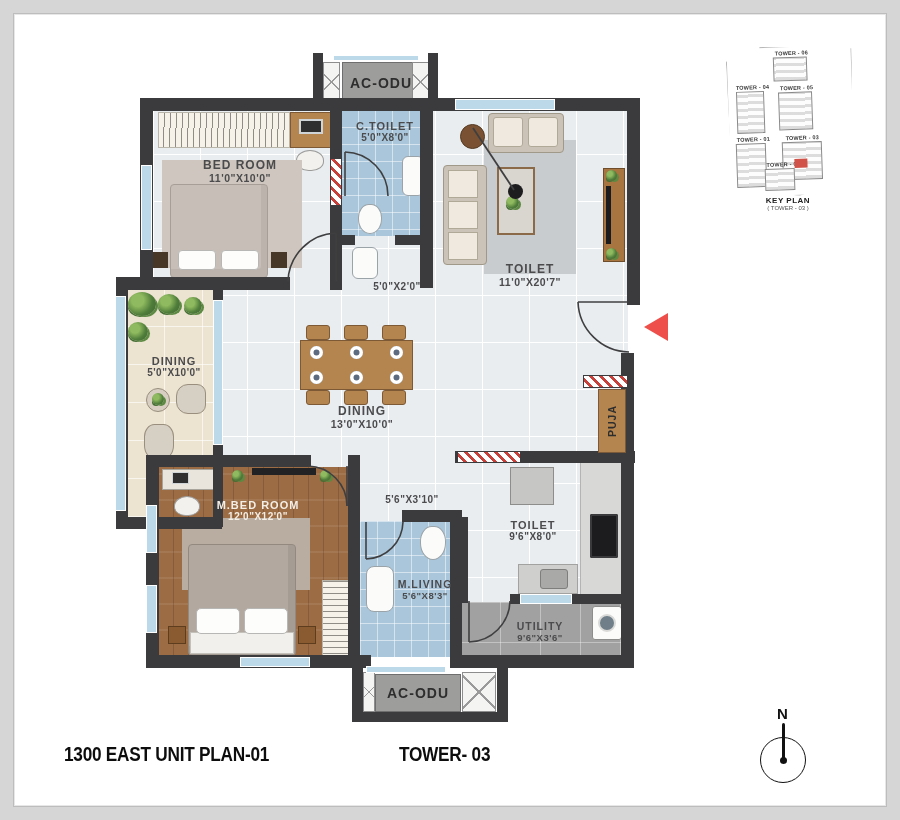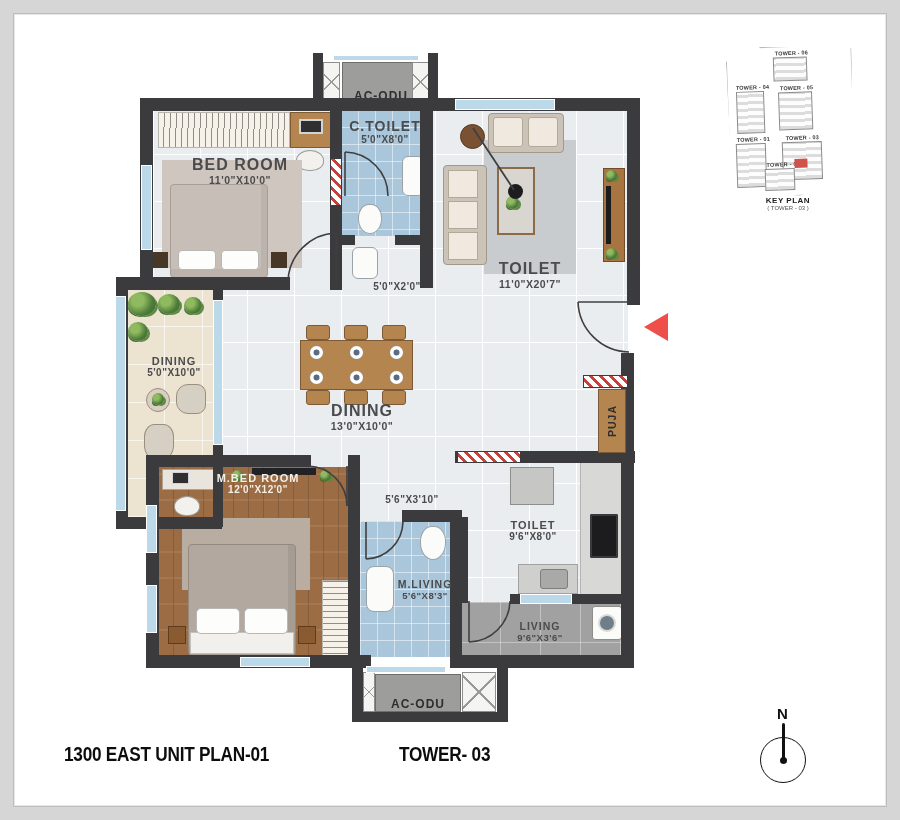--- a/index.html
+++ b/index.html
@@ -45,36 +45,36 @@
     background-size:40px 40px;
   }
   .wall { background:#3b3b3d; z-index:6; }
   .window { background:#bcd9ea; border:1.5px solid #ffffff; z-index:7; }
   .hatch-red {
     background: repeating-linear-gradient(45deg, #ffffff 0 4px, #c6413b 4px 7px);
     border:1.5px solid #3b3b3d; z-index:8;
   }
   .room-label { z-index:12; text-align:center; transform:translate(-50%,-50%);
     color:#4b4b4d; letter-spacing:1px; white-space:nowrap; }
-  .room-label .nm { font-size:16px; font-weight:bold; }
+  .room-label .nm { font-size:12px; font-weight:bold; }
   .room-label .dm { font-size:10.5px; font-weight:bold; letter-spacing:.5px; }
   .room-label.light { color:#f3eee6; }
   .dim-only { z-index:12; transform:translate(-50%,-50%); font-size:10px;
     font-weight:bold; color:#4b4b4d; letter-spacing:.5px; white-space:nowrap; }
   
   .furn { z-index:4; }
   .xpanel {
     background-color:#f4f4f2;
     background-image: linear-gradient(45deg, transparent 48.5%, #9a9a9a 48.5%, #9a9a9a 51.5%, transparent 51.5%),
                       linear-gradient(-45deg, transparent 48.5%, #9a9a9a 48.5%, #9a9a9a 51.5%, transparent 51.5%);
     border:1px solid #8d8d8d; z-index:5;
   }
   .acbox { background:#9d9d9c; border:1px solid #6e6e6e; z-index:5;
-    display:flex; align-items:flex-end; justify-content:center;
-    font-size:12px; font-weight:bold; color:#2e2e2e; letter-spacing:1px; }
+    display:flex; align-items:center; justify-content:center;
+    font-size:14px; font-weight:bold; color:#2e2e2e; letter-spacing:1px; }
   .hatchv {
     background-color:#f6f2e9;
     background-image: repeating-linear-gradient(92deg, transparent 0 5px, #8f8d86 5px 6px);
     border:1.5px solid #b9b5aa;
   }
   .plant { border-radius:50%;
     background: radial-gradient(circle at 35% 35%, #8fba5f 0 25%, #4f7d3a 60%, #3c6330 100%);
     box-shadow: 3px 2px 0 -1px #5c8a42, -2px 3px 0 -2px #466f34; }
   .whitefix { background:#fbfbfa; border:1.5px solid #9aa3a8; border-radius:6px; }
   .svg-overlay { position:absolute; left:0; top:0; z-index:9; pointer-events:none; }
@@ -300,51 +300,51 @@
 
     <line x1="473" y1="128" x2="514" y2="190" stroke-width="1.8"></line>
   </g>
 </svg>
 
 <div class="abs room-label" style="left:240px;top:171px;">
   <div class="nm">BED ROOM</div>
   <div class="dm">11'0"X10'0"</div>
 </div>
 <div class="abs room-label" style="left:385px;top:131px;">
-  <div class="nm" style="font-size:14px;">C.TOILET</div>
+  <div class="nm" style="font-size:11px;">C.TOILET</div>
   <div class="dm" style="font-size:10px;">5'0"X8'0"</div>
 </div>
 <div class="abs dim-only" style="left:397px;top:286px;">5'0"X2'0"</div>
 <div class="abs room-label" style="left:530px;top:275px;">
   <div class="nm">TOILET</div>
   <div class="dm">11'0"X20'7"</div>
 </div>
 <div class="abs room-label" style="left:174px;top:366px;">
   <div class="nm" style="font-size:11px;">DINING</div>
   <div class="dm" style="font-size:10px;">5'0"X10'0"</div>
 </div>
 <div class="abs room-label" style="left:362px;top:417px;">
   <div class="nm">DINING</div>
   <div class="dm">13'0"X10'0"</div>
 </div>
-<div class="abs room-label light" style="left:258px;top:483px;">
+<div class="abs room-label light" style="left:258px;top:510px;">
   <div class="nm" style="font-size:11px;">M.BED ROOM</div>
   <div class="dm" style="font-size:10px;">12'0"X12'0"</div>
 </div>
 <div class="abs dim-only" style="left:412px;top:499px;">5'6"X3'10"</div>
 <div class="abs room-label" style="left:425px;top:589px;">
   <div class="nm" style="font-size:10.5px;">M.LIVING</div>
   <div class="dm" style="font-size:9.5px;">5'6"X8'3"</div>
 </div>
 <div class="abs room-label" style="left:533px;top:530px;">
   <div class="nm" style="font-size:11px;">TOILET</div>
   <div class="dm" style="font-size:10px;">9'6"X8'0"</div>
 </div>
 <div class="abs room-label" style="left:540px;top:631px;">
-  <div class="nm" style="font-size:10.5px;">LIVING</div>
+  <div class="nm" style="font-size:10.5px;">UTILITY</div>
   <div class="dm" style="font-size:9.5px;">9'6"X3'6"</div>
 </div>
 
 <div class="abs arrow-left" style="left:644px;top:313px;"></div>
 
 <div class="abs keyplan" style="left:728px;top:46px;width:126px;height:150px;">
   <span class="kp-lab" style="left:48px;top:3px;">TOWER - 06</span>
   <div class="kp-tower" style="left:46px;top:10px;width:34px;height:24px;"></div>
   <span class="kp-lab" style="left:8px;top:36px;">TOWER - 04</span>
   <div class="kp-tower" style="left:8px;top:43px;width:28px;height:42px;"></div>

